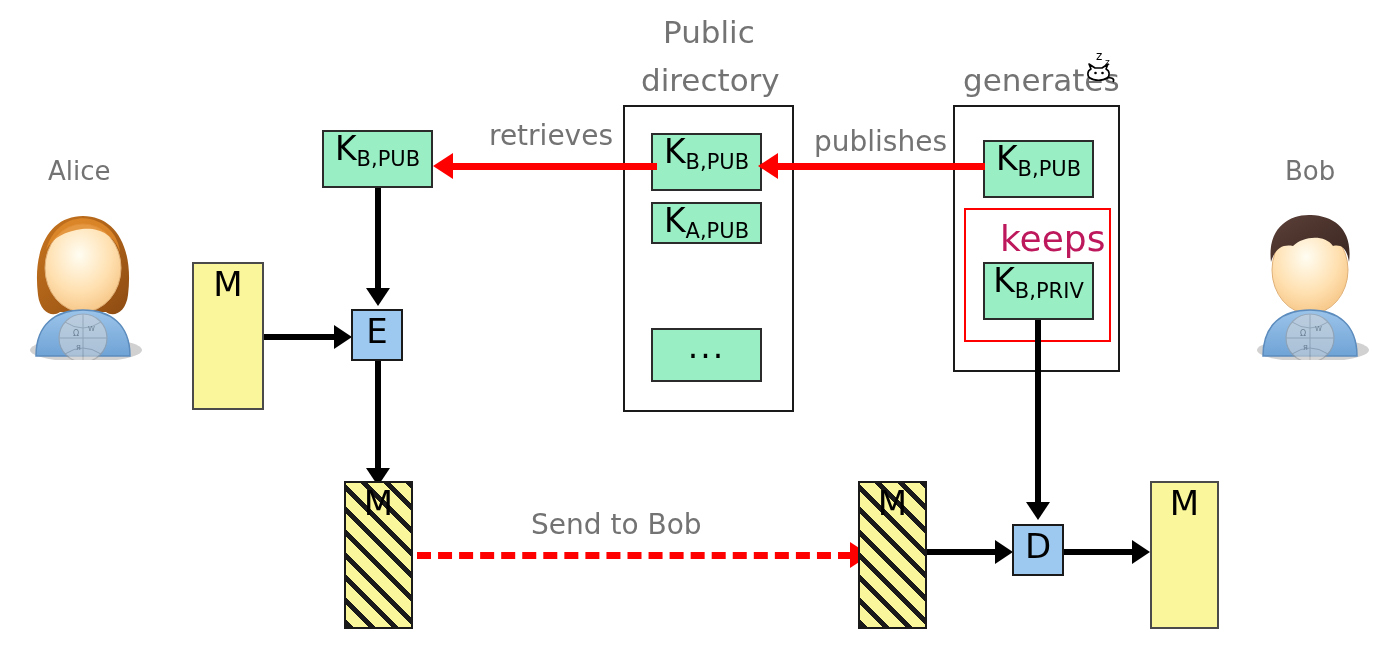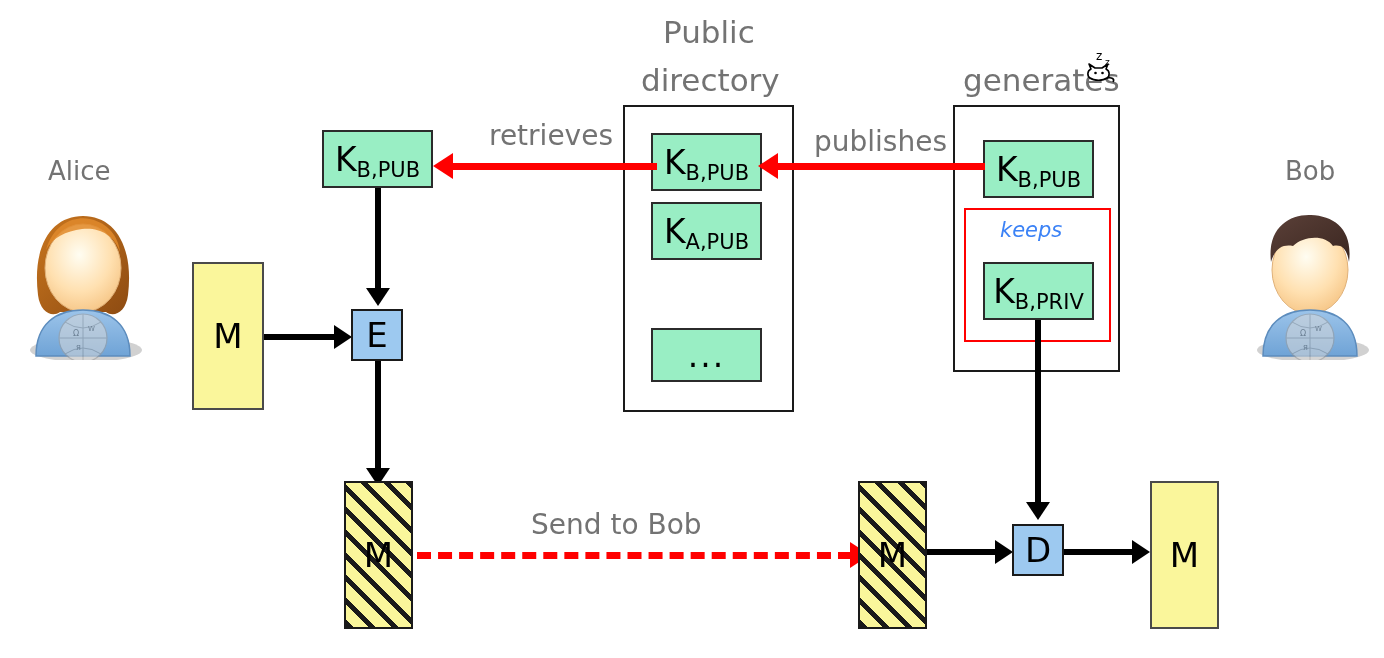--- a/index.html
+++ b/index.html
@@ -6,24 +6,24 @@
   body{font-family:"DejaVu Sans","Liberation Sans",sans-serif;}
   #stage{position:relative;width:1384px;height:658px;background:#fff;overflow:hidden;}
 
   .abs{position:absolute;}
 
   
   .label{color:#737373;white-space:nowrap;}
   .t-person{font-size:26px;text-align:center;}
   .t-title{font-size:31px;}
   .t-arrow{font-size:28px;}
-  .t-keeps{font-size:21px;color:#3b82f6;font-style:italic;}
-
-  
-  .box{box-sizing:border-box;display:flex;align-items:center;justify-content:center;}
+  .t-keeps{font-size:36px;color:#be185d;}
+
+  
+  .box{box-sizing:border-box;display:flex;justify-content:center;}
 
   .key-box{
     background:#99eec4;
     border:2px solid #2b2b2b;
     font-size:33px;
     color:#000;
     line-height:1;
   }
   .key-box .sub{font-size:21px;vertical-align:baseline;position:relative;top:6px;}
   .key-box .dots{font-size:33px;letter-spacing:2px;}
@@ -185,21 +185,21 @@
         <text x="58" y="150" font-size="7" fill="#555" font-family="DejaVu Sans, sans-serif">Я</text>
       </g>
     </svg>
   </div>
 
   <div class="abs container-box" style="left:623px;top:105px;width:167px;height:303px;"></div>
 
   <div class="abs box key-box" style="left:651px;top:133px;width:111px;height:58px;">
     <span><span>K</span><span class="sub">B,PUB</span></span>
   </div>
-  <div class="abs box key-box" style="left:651px;top:202px;width:111px;height:58px;">
+  <div class="abs box key-box" style="left:651px;top:202px;width:111px;height:42px;">
     <span><span>K</span><span class="sub">A,PUB</span></span>
   </div>
   <div class="abs box key-box" style="left:651px;top:328px;width:111px;height:54px;">
     <span class="dots">...</span>
   </div>
 
   <div class="abs container-box" style="left:953px;top:105px;width:163px;height:263px;"></div>
 
   <div class="abs box key-box" style="left:983px;top:140px;width:111px;height:58px;">
     <span><span>K</span><span class="sub">B,PUB</span></span>

